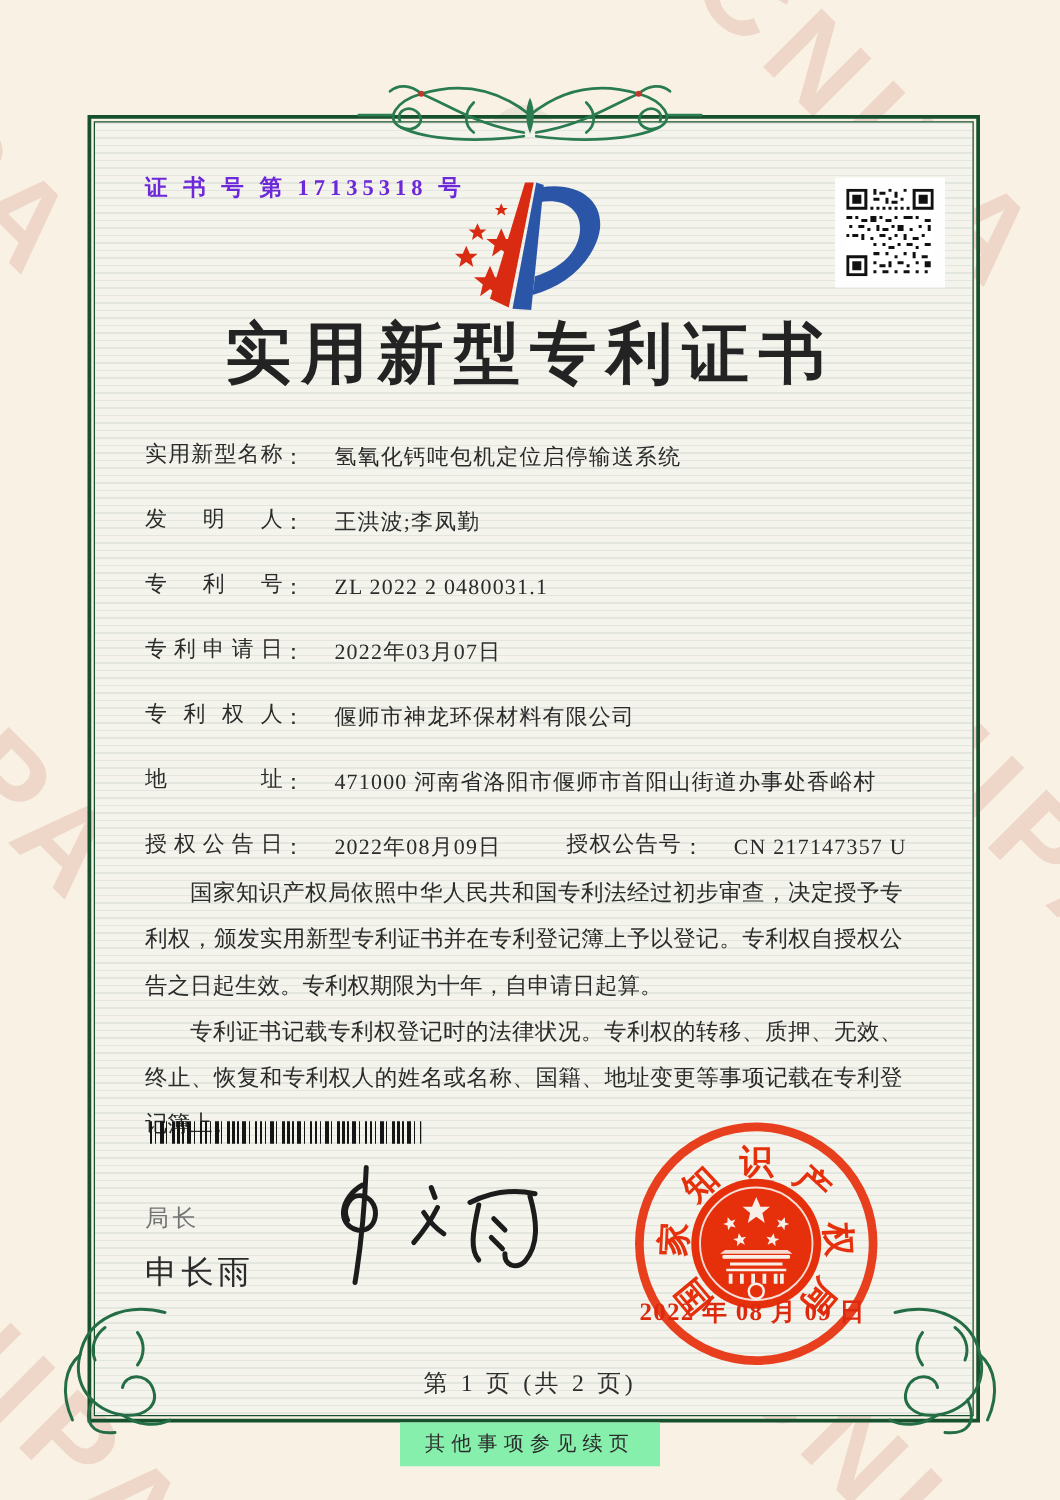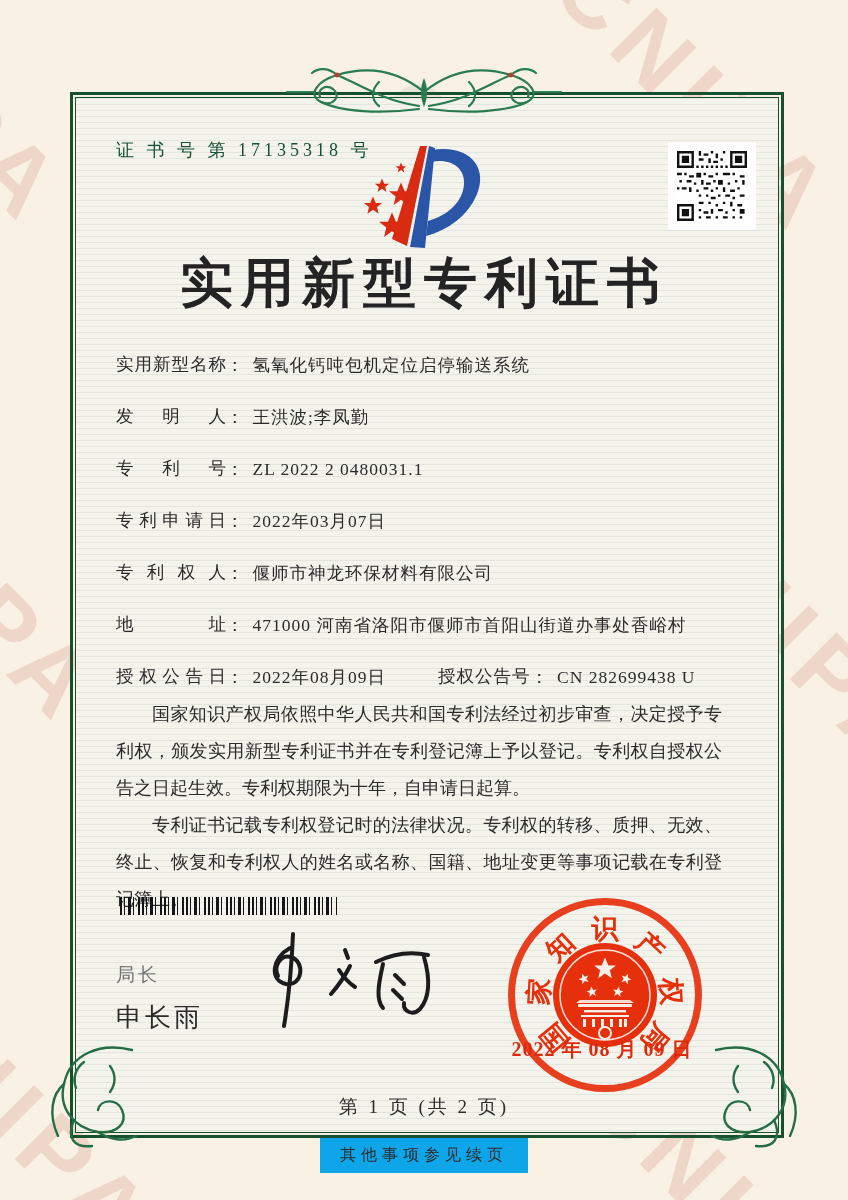--- a/index.html
+++ b/index.html
@@ -40,42 +40,42 @@
   .ornament-top{position:absolute;left:50%;top:62px;transform:translateX(-50%);z-index:3;}
   .ornament-corner{position:absolute;z-index:3;}
   .ornament-corner.left{left:40px;top:1042px;}
   .ornament-corner.right{left:708px;top:1042px;transform:scaleX(-1);}
 
   
   .content{position:absolute;inset:0;z-index:4;}
 
   .cert-no{
     position:absolute;left:116px;top:138px;
-    font-size:18px;letter-spacing:4px;color:#14532d;
+    font-size:18px;letter-spacing:4px;color:#6d28d9;font-weight:bold;
   }
   .logo{position:absolute;left:362px;top:140px;}
   .qr-box{
     position:absolute;left:668px;top:142px;width:88px;height:88px;
     background:#fefefe;display:flex;align-items:center;justify-content:center;
   }
   .title{
     position:absolute;left:0;right:0;top:248px;text-align:center;
     font-size:53px;font-weight:bold;letter-spacing:8px;color:#232323;
   }
 
   .fields{position:absolute;left:116px;top:352px;width:610px;}
   .field-row{margin-bottom:25px;line-height:27px;font-size:17.5px;color:#2b2b2b;white-space:nowrap;}
   .field-label{
     display:inline-block;width:110px;
     text-align:justify;text-align-last:justify;
     vertical-align:top;
     font-family:Liberation Mono, monospace;
   }
   .field-colon{display:inline-block;}
-  .field-value{margin-left:9px;letter-spacing:1px;}
+  .field-value{margin-left:24px;letter-spacing:1px;}
   .grant-group{display:inline-block;margin-left:52px;}
   .grant-group .field-label{width:auto;letter-spacing:1px;}
 
   .body-text{
     position:absolute;left:116px;top:696px;width:606px;
     font-size:18px;line-height:37px;color:#2b2b2b;
     text-align:justify;
   }
   .body-text p{margin:0;text-indent:2em;}
 
@@ -111,21 +111,21 @@
     font-size:20px;font-weight:bold;color:#dd2a0e;letter-spacing:1px;z-index:6;
     white-space:nowrap;
   }
 
   .page-num{
     position:absolute;left:70px;width:708px;top:1094px;text-align:center;
     font-size:19px;letter-spacing:3px;color:#2e2e2e;
   }
   .continuation{
     position:absolute;left:50%;top:1138px;transform:translateX(-50%);
-    background:#0ea5e9;padding:7px 20px;
+    background:#86efac;padding:7px 20px;
     font-size:16px;letter-spacing:5px;color:#2b2b2b;z-index:6;
     white-space:nowrap;
   }
 </style>
 </head>
 <body>
 
 <div class="page">
 
   <div class="wm pink" style="left:-160px;top:-80px;">CNIPA</div>
@@ -245,21 +245,21 @@
       <div class="field-row">
         <span class="field-label">专利申请日</span><span class="field-colon">：</span><span class="field-value">2022年03月07日</span>
       </div>
       <div class="field-row">
         <span class="field-label">专利权人</span><span class="field-colon">：</span><span class="field-value">偃师市神龙环保材料有限公司</span>
       </div>
       <div class="field-row">
         <span class="field-label">地址</span><span class="field-colon">：</span><span class="field-value">471000 河南省洛阳市偃师市首阳山街道办事处香峪村</span>
       </div>
       <div class="field-row">
-        <span class="field-label">授权公告日</span><span class="field-colon">：</span><span class="field-value">2022年08月09日</span><span class="grant-group"><span class="field-label">授权公告号</span><span class="field-colon">：</span><span class="field-value">CN 282699438 U</span></span>
+        <span class="field-label">授权公告日</span><span class="field-colon">：</span><span class="field-value">2022年08月09日</span><span class="grant-group"><span class="field-label">授权公告号</span><span class="field-colon">：</span><span class="field-value">CN 217147357 U</span></span>
       </div>
     </div>
 
     <div class="body-text">
       <p>国家知识产权局依照中华人民共和国专利法经过初步审查，决定授予专利权，颁发实用新型专利证书并在专利登记簿上予以登记。专利权自授权公告之日起生效。专利权期限为十年，自申请日起算。</p>
       <p>专利证书记载专利权登记时的法律状况。专利权的转移、质押、无效、终止、恢复和专利权人的姓名或名称、国籍、地址变更等事项记载在专利登记簿上。</p>
     </div>
 
     <div class="barcode"></div>
 

